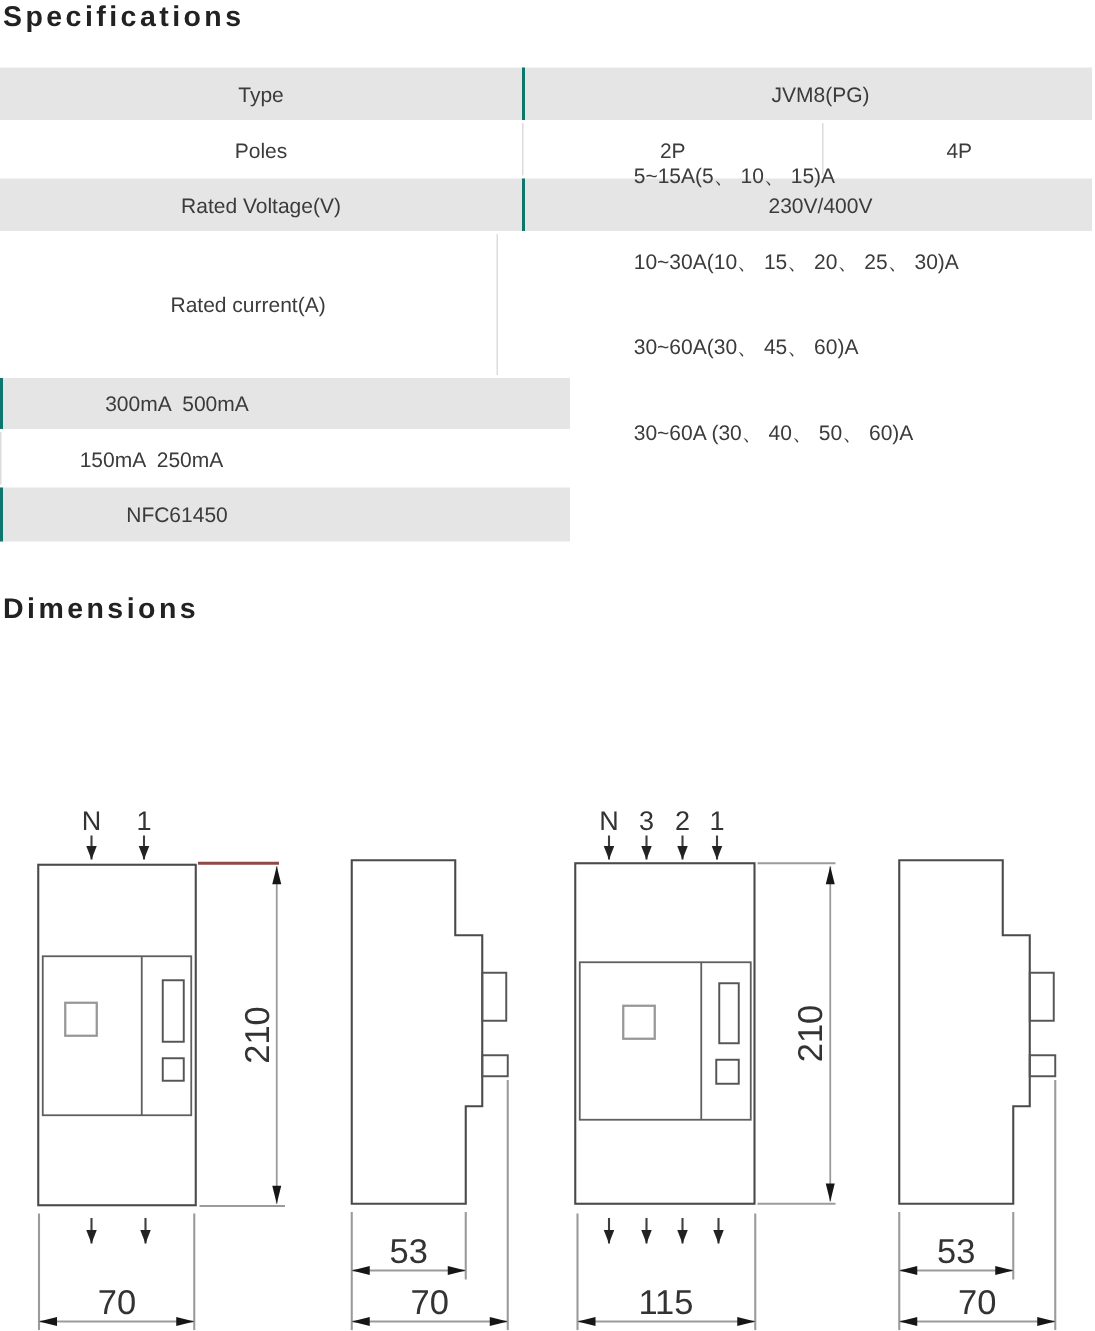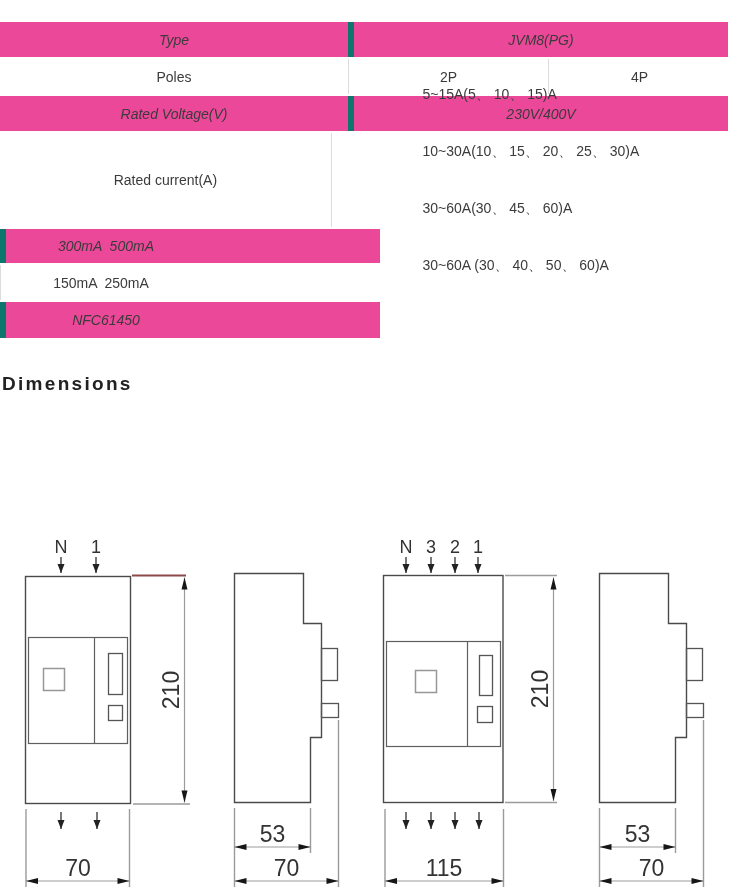--- a/index.html
+++ b/index.html
@@ -4,29 +4,29 @@
 <style>
   html,body{margin:0;padding:0;background:#fff;}
   .page{position:relative;width:730px;height:887px;background:#fff;overflow:hidden;
         font-family:"Liberation Sans",sans-serif;color:#3b3b3b;}
   .heading{font-weight:bold;font-size:19px;letter-spacing:2.3px;color:#222;
            padding:1px 0 0 2px;line-height:22px;}
   .heading2{margin-top:32px;}
   .spec-table{width:730px;margin-top:22px;}
   .row{display:flex;box-sizing:border-box;border-bottom:2px solid #fff;}
   .h37{height:37px}.h36{height:36px}.h38{height:38px}.h96{height:96px}
-  .r-green .cell{background:#ec4899;font-style:italic;}
+  .r-green .cell{background:#e5e5e5;}
   .r-white .cell{background:#fff;}
   .cell{display:flex;align-items:center;justify-content:center;
         font-size:14px;box-sizing:border-box;white-space:pre;}
   .c1{width:348px;}
   .c2{width:200px;}
   .c3{width:182px;}
   .cv{width:420px;}
-  .sep-white{border-left:6px solid #0f766e;width:380px;}
+  .sep-white{border-left:2px solid #0f766e;width:380px;padding-left:16px;}
   .sep-gray{border-left:1px solid #dcdcdc;}
   .narrow{width:200px;text-align:center;}
   .cv-left{justify-content:flex-start;}
   .current-lines{margin:0 auto;line-height:19px;text-align:left;white-space:pre;}
   svg{position:absolute;left:0;top:0;pointer-events:none;}
   .ol{fill:none;stroke:#4a4a4a;stroke-width:1.4;}
   .il{fill:none;stroke:#5f5f5f;stroke-width:1.2;}
   .lt{fill:none;stroke:#979797;stroke-width:1.5;}
   .dk{fill:none;stroke:#555;stroke-width:1.3;}
   .ext{fill:none;stroke:#9b9b9b;stroke-width:1.4;}
@@ -34,20 +34,21 @@
   .term{fill:none;stroke:#3f3f3f;stroke-width:1.4;}
   .red{stroke:#8c4947;stroke-width:2;}
   .lbl{font:18px "Liberation Sans",sans-serif;fill:#333;text-anchor:middle;}
   .num{font:23px "Liberation Sans",sans-serif;fill:#333;text-anchor:middle;}
 </style>
 </head>
 <body>
 
 <div class="page">
 
+  <div class="heading">Specifications</div>
 
   <div class="spec-table">
     <div class="row h37 r-green">
       <div class="cell c1">Type</div>
       <div class="cell cv sep-white">JVM8(PG)</div>
     </div>
     <div class="row h37 r-white">
       <div class="cell c1">Poles</div>
       <div class="cell c2 sep-gray">2P</div>
       <div class="cell c3 sep-gray">4P</div>

